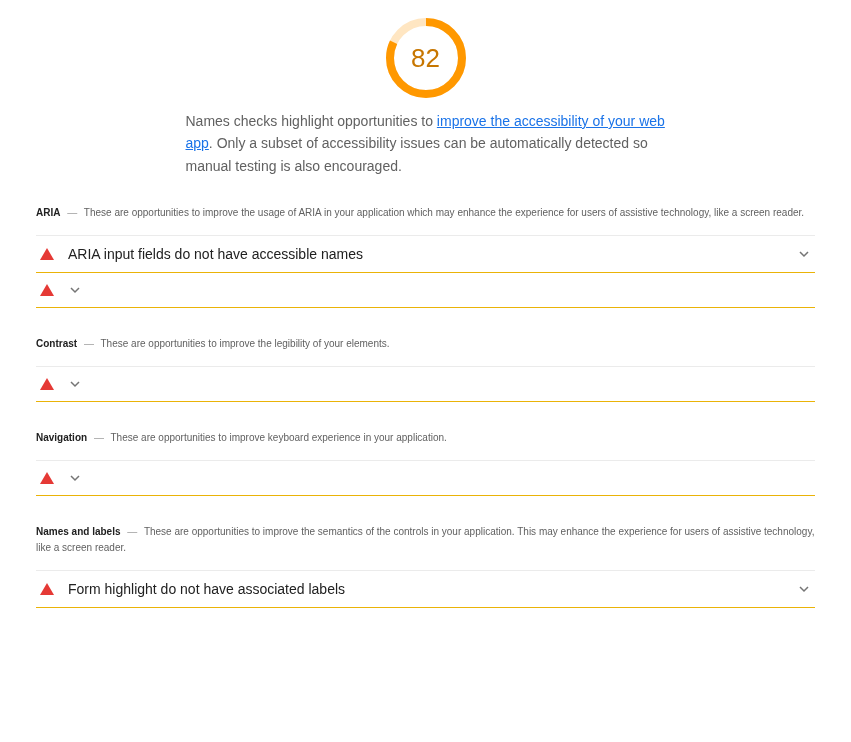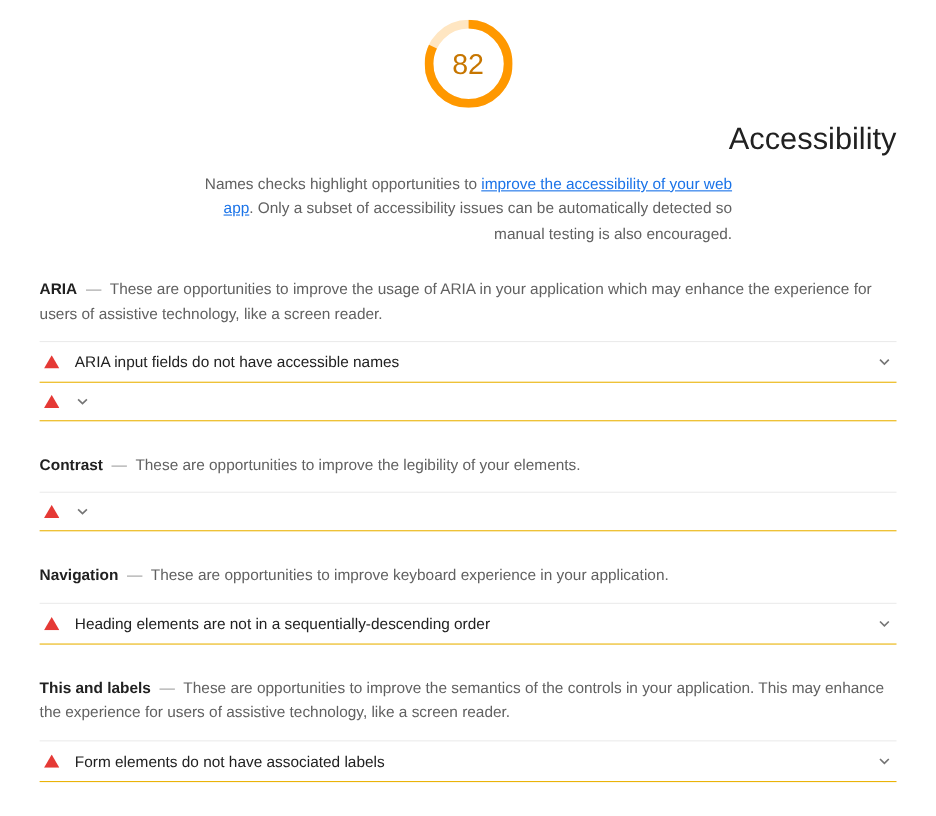--- a/index.html
+++ b/index.html
@@ -3,40 +3,40 @@
   <meta charset="utf-8">
   <style>
     * { box-sizing: border-box; margin: 0; padding: 0; }
     body {
       font-family: -apple-system, BlinkMacSystemFont, "Segoe UI", Helvetica, Arial, sans-serif;
       background: #fff;
       color: #212121;
       width: 851px;
       padding: 18px 36px 36px;
     }
-    .header { text-align: right; margin-bottom: 22px; }
+    .header { text-align: left; margin-bottom: 22px; }
     .gauge-wrap { display: flex; justify-content: center; margin-bottom: 12px; }
     .gauge { position: relative; width: 80px; height: 80px; }
     .gauge svg { transform: rotate(-90deg); }
     .gauge-bg { fill: none; stroke: #ffe6c2; stroke-width: 8; }
     .gauge-fg { fill: none; stroke: #ff9800; stroke-width: 8; stroke-linecap: butt; }
     .gauge-text {
       position: absolute; inset: 0;
       display: flex; align-items: center; justify-content: center;
       font-size: 26px; color: #c77600; font-weight: 400;
     }
     .title { font-size: 28px; font-weight: 400; color: #212121; margin-bottom: 14px; }
     .subtitle {
       font-size: 14px; color: #616161; line-height: 1.6;
       max-width: 480px; margin: 0 auto;
     }
     .subtitle a { color: #1a73e8; text-decoration: underline; }
     .section { margin-top: 28px; }
     .section-header {
-      font-size: 14px; line-height: 1.6; color: #616161;
+      font-size: 10px; line-height: 1.6; color: #616161;
       margin-bottom: 14px;
     }
     .section-header .sec-title { font-weight: 700; color: #212121; }
     .section-header .dash { color: #9e9e9e; margin: 0 4px; }
     .audit-list { border-top: 1px solid #ebebeb; }
     .audit-row {
       display: flex; align-items: center;
       padding: 10px 4px;
       border-bottom: 1px solid #eab308;
       cursor: pointer;
@@ -55,21 +55,20 @@
 <div class="header">
   <div class="gauge-wrap">
     <div class="gauge">
       <svg width="80" height="80" viewBox="0 0 80 80">
         <circle class="gauge-bg" cx="40" cy="40" r="36"></circle>
         <circle class="gauge-fg" cx="40" cy="40" r="36" stroke-dasharray="185.6 226.2"></circle>
       </svg>
       <div class="gauge-text">82</div>
     </div>
   </div>
-  <h1 class="title">Accessibility</h1>
   <p class="subtitle">
     <span>Names checks highlight opportunities to </span><a href="#">improve the accessibility of your web app</a><span>. Only a subset of accessibility issues can be automatically detected so manual testing is also encouraged.</span>
   </p>
 </div>
 
 <div class="section">
   <p class="section-header">
     <span class="sec-title">ARIA</span>
     <span class="dash">—</span>
     <span>These are opportunities to improve the usage of ARIA in your application which may enhance the experience for users of assistive technology, like a screen reader.</span>
@@ -131,44 +130,43 @@
     <span class="dash">—</span>
     <span>These are opportunities to improve keyboard experience in your application.</span>
   </p>
   <div class="audit-list">
     <div class="audit-row">
       <span class="tri">
         <svg width="14" height="12" viewBox="0 0 14 12">
             <path d="M7 0 L14 12 L0 12 Z" fill="#e53935"></path>
           </svg>
       </span>
-      <span class="label">Heading elements are not in a sequentially-descending order</span>
       <span class="chev">
         <svg width="14" height="14" viewBox="0 0 14 14">
             <path d="M3 5 L7 9 L11 5" stroke="#757575" stroke-width="1.5" fill="none"></path>
           </svg>
       </span>
     </div>
   </div>
 </div>
 
 <div class="section">
   <p class="section-header">
-    <span class="sec-title">This and labels</span>
+    <span class="sec-title">Names and labels</span>
     <span class="dash">—</span>
     <span>These are opportunities to improve the semantics of the controls in your application. This may enhance the experience for users of assistive technology, like a screen reader.</span>
   </p>
   <div class="audit-list">
     <div class="audit-row">
       <span class="tri">
         <svg width="14" height="12" viewBox="0 0 14 12">
             <path d="M7 0 L14 12 L0 12 Z" fill="#e53935"></path>
           </svg>
       </span>
-      <span class="label">Form elements do not have associated labels</span>
+      <span class="label">Form highlight do not have associated labels</span>
       <span class="chev">
         <svg width="14" height="14" viewBox="0 0 14 14">
             <path d="M3 5 L7 9 L11 5" stroke="#757575" stroke-width="1.5" fill="none"></path>
           </svg>
       </span>
     </div>
   </div>
 </div>
 
 </body></html>

